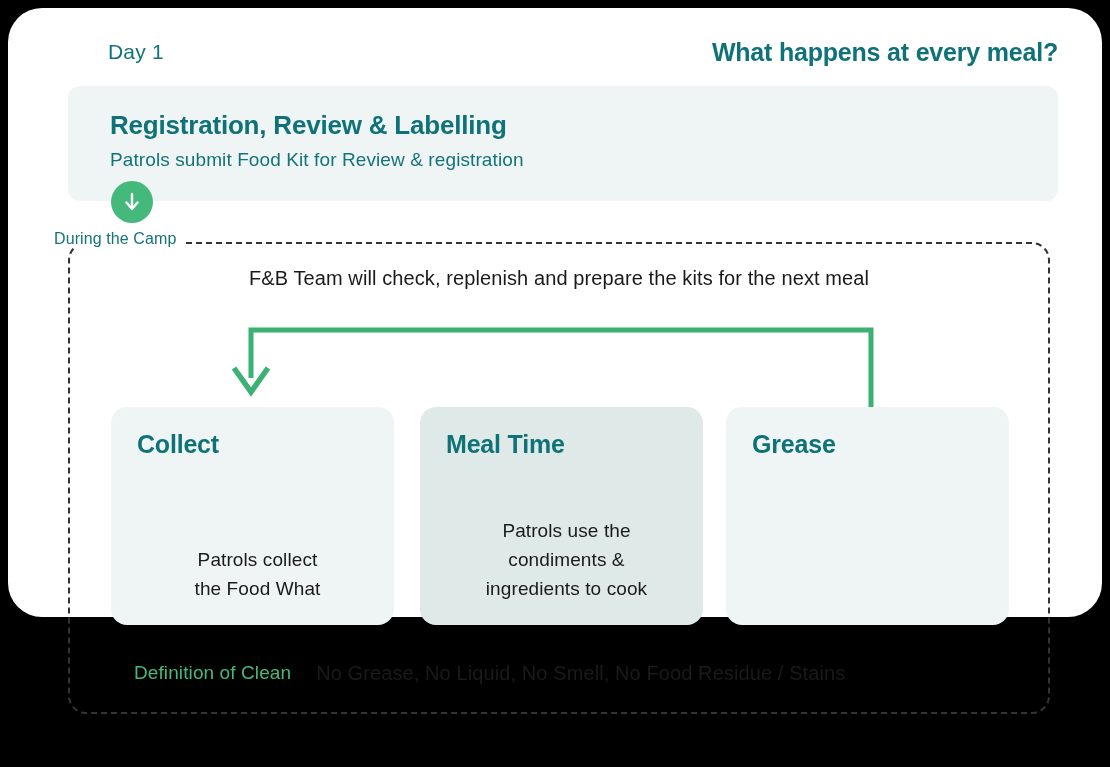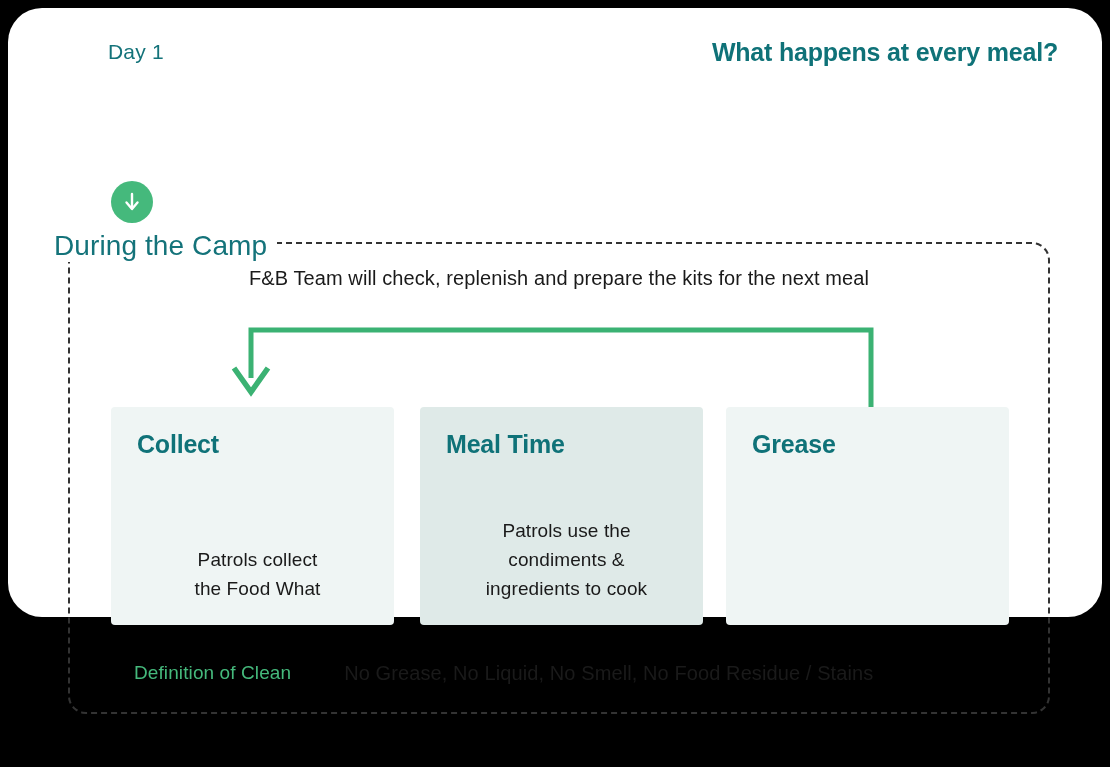--- a/index.html
+++ b/index.html
@@ -118,21 +118,21 @@
     border: 2px dashed #333333;
     border-radius: 18px;
   }
 
   .camp-legend {
     position: absolute;
     left: 36px;
     top: 222px;
     background: #ffffff;
     padding: 0 10px;
-    font-size: 28px;
+    font-size: 16px;
     font-weight: 400;
     color: #14737a;
     letter-spacing: 0.1px;
     z-index: 4;
   }
 
   
   .fnb-line {
     position: absolute;
     left: 60px;
@@ -161,21 +161,21 @@
     top: 399px;
     width: 900px;
     height: 218px;
   }
 
   .card {
     position: absolute;
     top: 0;
     width: 283px;
     height: 218px;
-    border-radius: 4px;
+    border-radius: 16px;
     background: #eff5f4;
   }
   .card.c1 { left: 0px; }
   .card.c2 { left: 309px; background: #dfeae8; }
   .card.c3 { left: 615px; }
 
   .card-title {
     position: absolute;
     left: 26px;
     top: 23px;
@@ -200,51 +200,54 @@
   }
 
   
   .def-row {
     position: absolute;
     left: 126px;
     top: 650px;
     height: 30px;
     display: flex;
     align-items: center;
-    gap: 20px;
   }
 
   .def-label {
     font-size: 19px;
     font-weight: 400;
     color: #45b97c;
     letter-spacing: 0.1px;
     white-space: nowrap;
   }
 
   .def-value {
-    margin-left: 33px;
+    margin-left: 25px;
     font-size: 20px;
     font-weight: 400;
     color: #1a1a1a;
     letter-spacing: 0.1px;
     white-space: nowrap;
   }
 </style>
 </head>
 <body>
 
 <div id="page">
   <div class="board">
 
     <div class="top-row">
       <div class="day-label">Day 1</div>
       <div class="headline">What happens at every meal?</div>
     </div>
 
+    <div class="banner">
+      <div class="banner-title">Registration, Review &amp; Labelling</div>
+      <div class="banner-sub">Patrols submit Food Kit for Review &amp; registration</div>
+    </div>
 
     <div class="circle-arrow">
       <svg width="22" height="24" viewBox="0 0 22 24" aria-hidden="true">
         <line x1="11" y1="4" x2="11" y2="18" stroke="#ffffff" stroke-width="2.4" stroke-linecap="round"></line>
         <polyline points="5.5,12.5 11,19 16.5,12.5" fill="none" stroke="#ffffff" stroke-width="2.4" stroke-linecap="round" stroke-linejoin="round"></polyline>
       </svg>
     </div>
 
     <div class="camp-box"></div>
     <div class="camp-legend">During the Camp</div>

